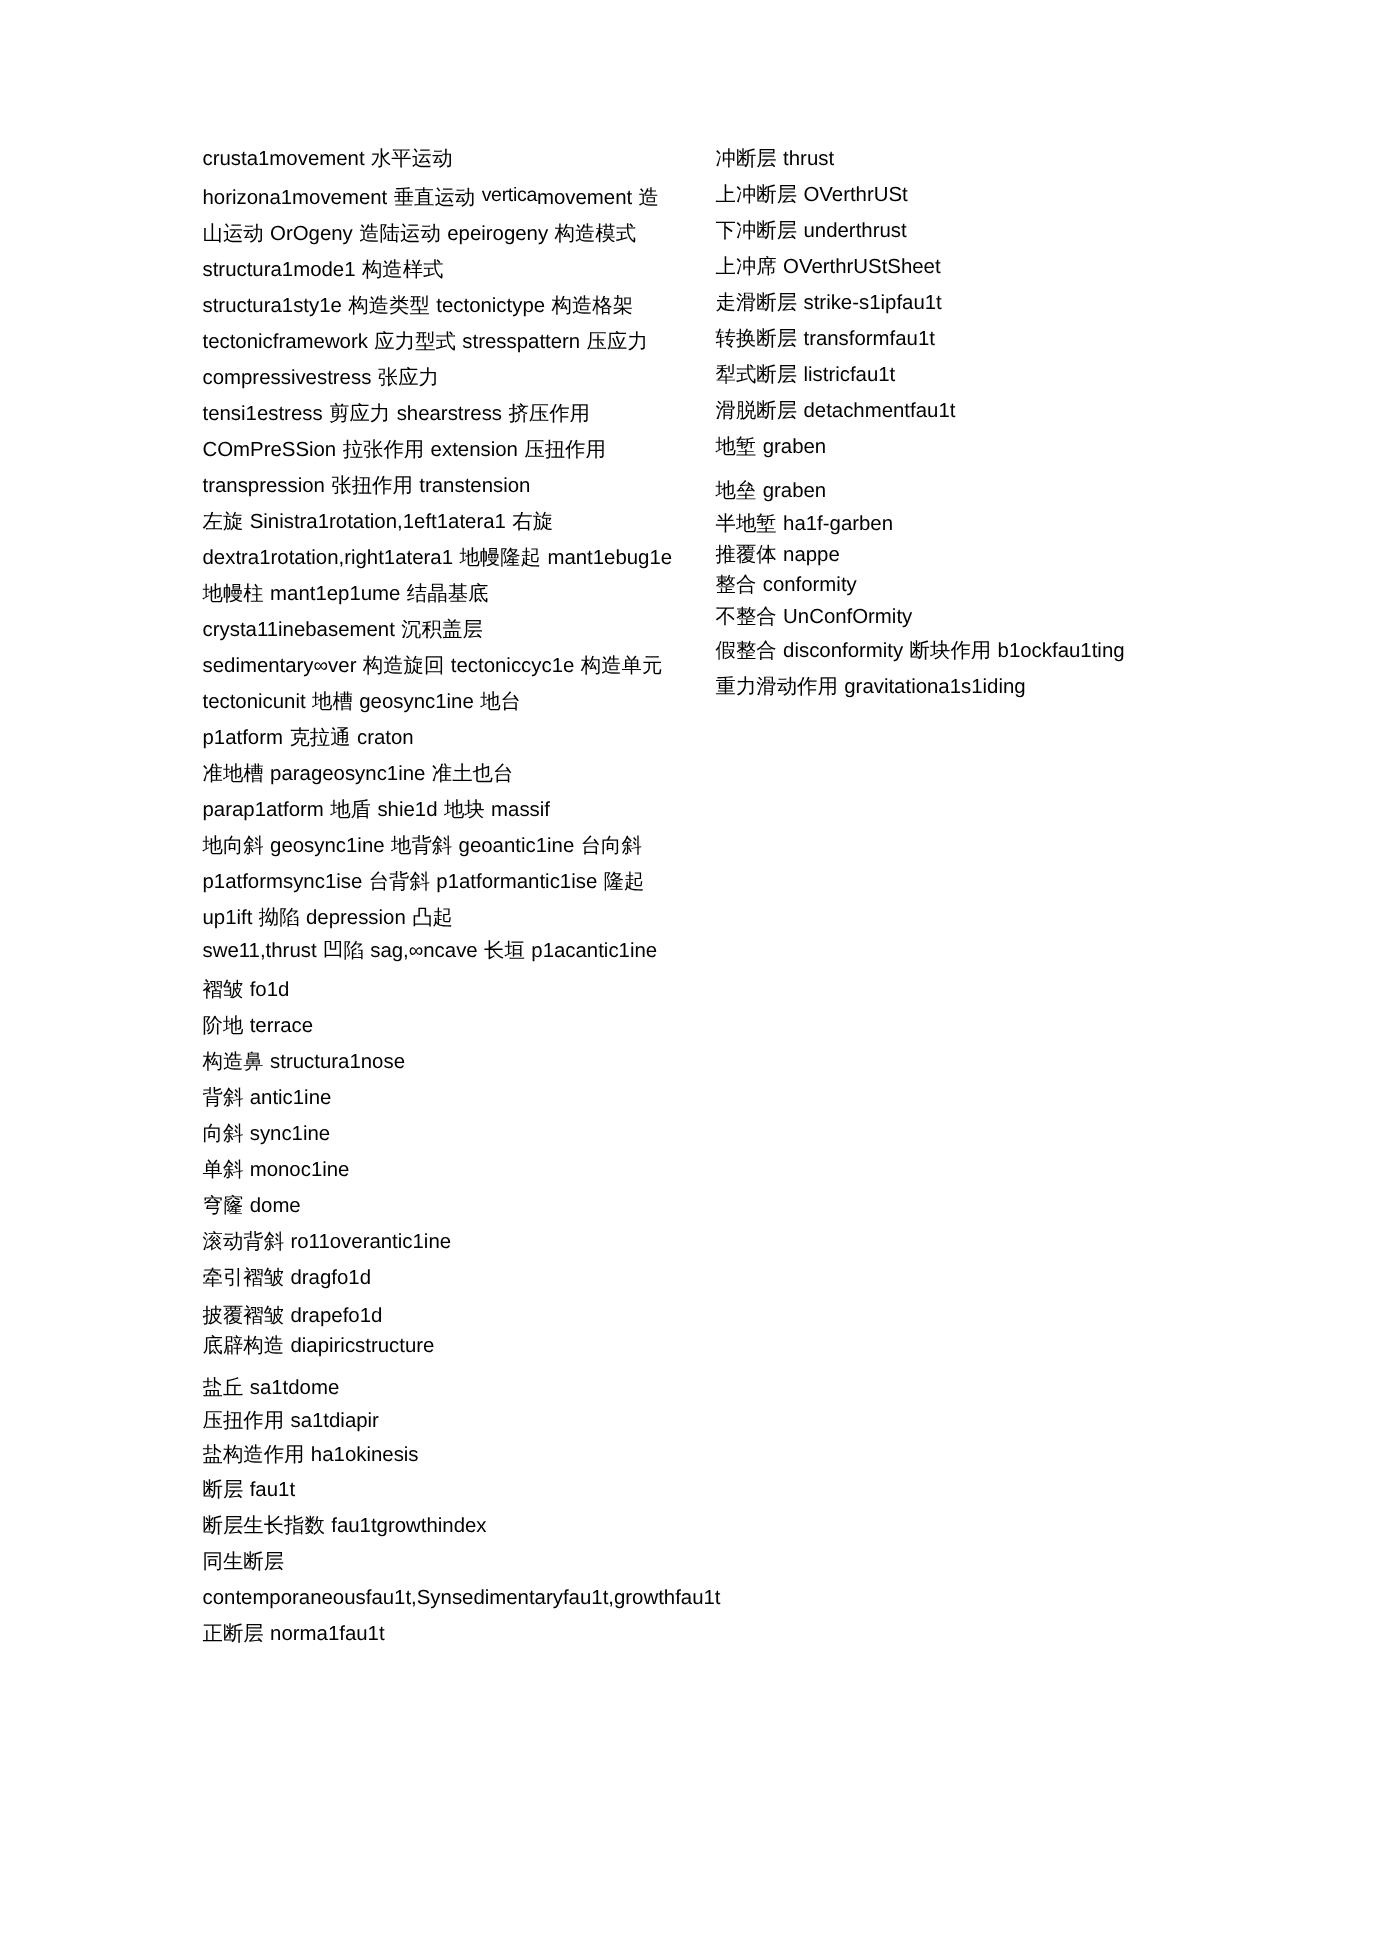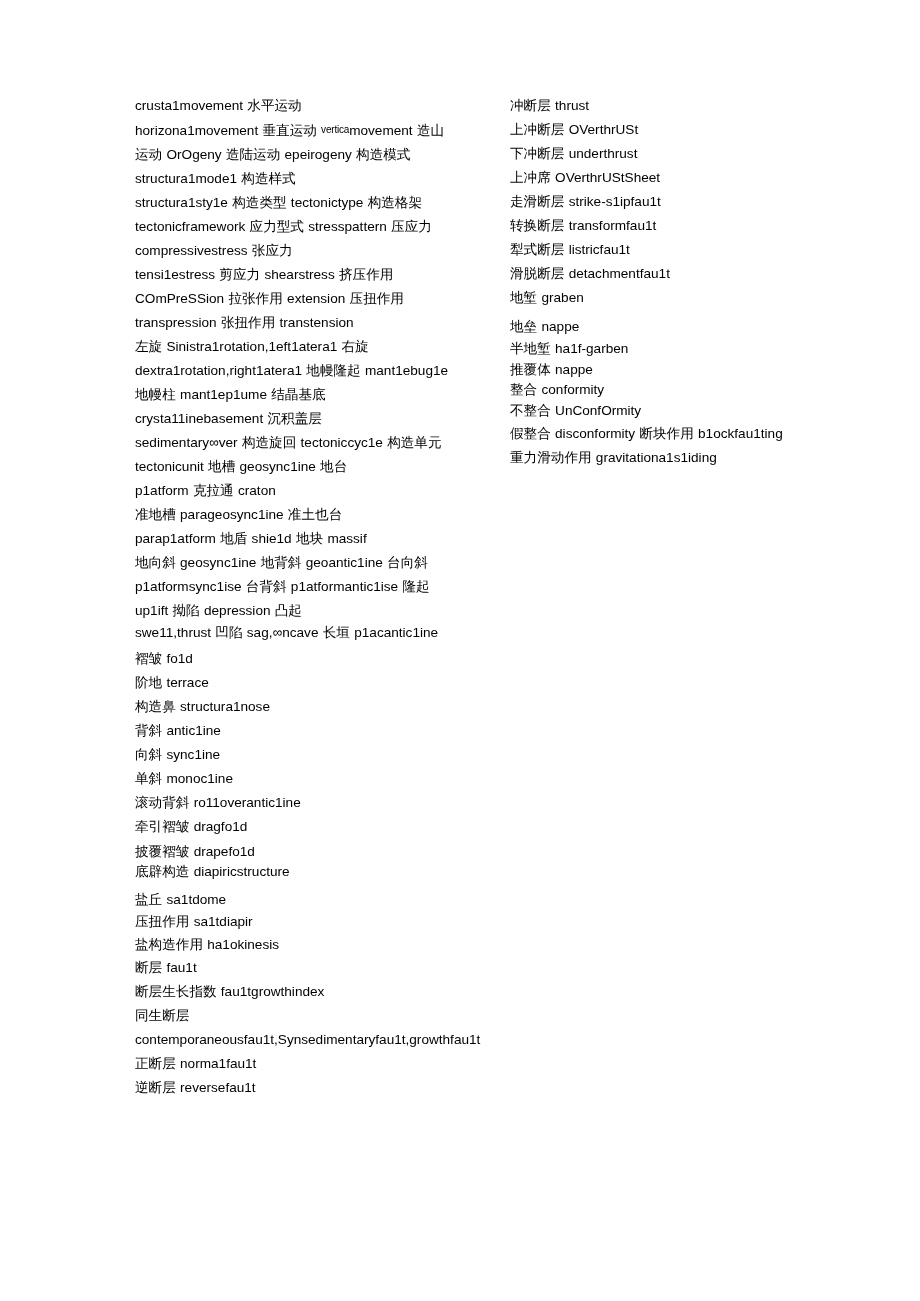--- a/index.html
+++ b/index.html
@@ -23,42 +23,41 @@
     position: absolute;
     top: 94px;
   }
   #left-column {
     left: 135px;
     width: 316px;
   }
   #right-column {
     left: 477px;
     width: 330px;
-    margin-left: 33px;
   }
   .para {
     margin: 0 0 0 0;
     font-size: 13.6px;
     line-height: 24px;
     color: #000000;
     text-align: left;
     word-spacing: 0.5px;
     white-space: normal;
   }
   .para.tight {
     line-height: 20.5px;
   }
   .para.gap-before {
     margin-top: 5px;
   }
   .para.gap-before-sm {
     margin-top: 3px;
   }
   .sup-small {
-    font-size: 10px;
+    font-size: 13px;
     vertical-align: 2px;
     letter-spacing: -0.2px;
   }
 </style>
 </head>
 <body>
 
 <div id="page">
 
   <div class="column" id="left-column">
@@ -75,47 +74,47 @@
     <p class="para">准地槽 parageosync1ine 准土也台</p>
     <p class="para">parap1atform 地盾 shie1d 地块 massif</p>
     <p class="para">地向斜 geosync1ine 地背斜 geoantic1ine 台向斜 p1atformsync1ise 台背斜 p1atformantic1ise 隆起 up1ift 拗陷 depression 凸起</p>
     <p class="para tight">swe11,thrust 凹陷 sag,∞ncave 长垣 p1acantic1ine</p>
     <p class="para gap-before-sm">褶皱 fo1d</p>
     <p class="para">阶地 terrace</p>
     <p class="para">构造鼻 structura1nose</p>
     <p class="para">背斜 antic1ine</p>
     <p class="para">向斜 sync1ine</p>
     <p class="para">单斜 monoc1ine</p>
+    <p class="para">穹窿 dome</p>
     <p class="para">滚动背斜 ro11overantic1ine</p>
     <p class="para">牵引褶皱 dragfo1d</p>
     <p class="para tight gap-before-sm">披覆褶皱 drapefo1d</p>
     <p class="para tight">底辟构造 diapiricstructure</p>
     <p class="para gap-before">盐丘 sa1tdome</p>
     <p class="para tight">压扭作用 sa1tdiapir</p>
     <p class="para tight gap-before-sm">盐构造作用 ha1okinesis</p>
     <p class="para">断层 fau1t</p>
     <p class="para">断层生长指数 fau1tgrowthindex</p>
     <p class="para">同生断层</p>
     <p class="para">contemporaneousfau1t,Synsedimentaryfau1t,growthfau1t 正断层 norma1fau1t</p>
-    <p class="para">逆断层 reversefau1t</p>
 
   </div>
 
   <div class="column" id="right-column">
 
     <p class="para">冲断层 thrust</p>
     <p class="para">上冲断层 OVerthrUSt</p>
     <p class="para">下冲断层 underthrust</p>
     <p class="para">上冲席 OVerthrUStSheet</p>
     <p class="para">走滑断层 strike-s1ipfau1t</p>
     <p class="para">转换断层 transformfau1t</p>
     <p class="para">犁式断层 listricfau1t</p>
     <p class="para">滑脱断层 detachmentfau1t</p>
     <p class="para">地堑 graben</p>
-    <p class="para gap-before">地垒 nappe</p>
+    <p class="para gap-before">地垒 graben</p>
     <p class="para tight">半地堑 ha1f-garben</p>
     <p class="para tight">推覆体 nappe</p>
     <p class="para tight">整合 conformity</p>
     <p class="para tight">不整合 UnConfOrmity</p>
     <p class="para tight gap-before-sm">假整合 disconformity 断块作用 b1ockfau1ting</p>
     <p class="para tight gap-before-sm">重力滑动作用 gravitationa1s1iding</p>
 
   </div>
 
 </div>

